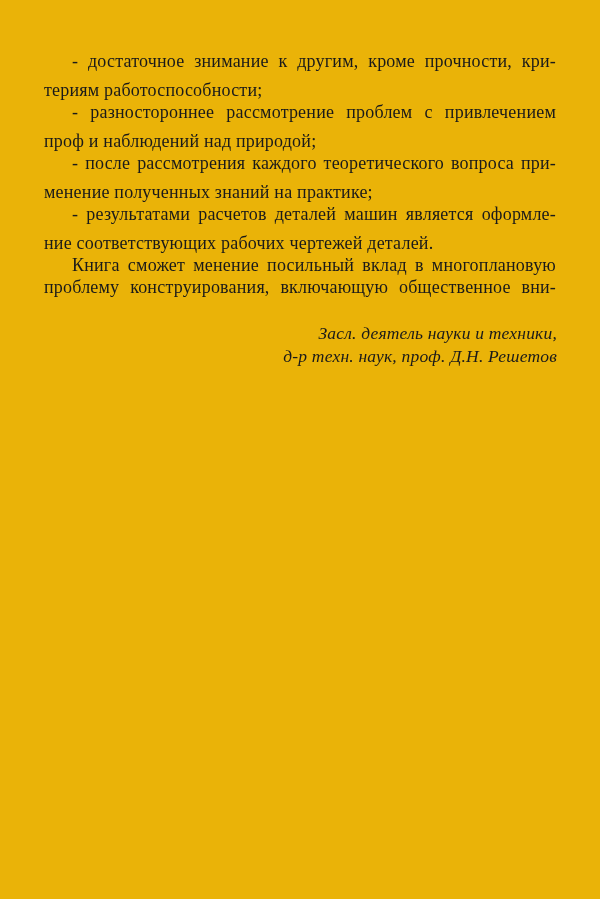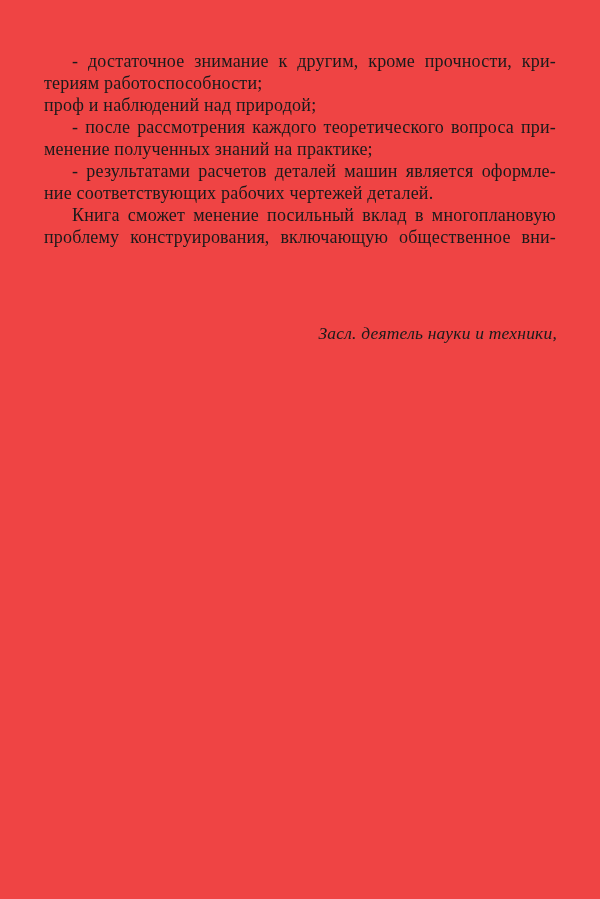--- a/index.html
+++ b/index.html
@@ -4,21 +4,21 @@
 <style>
   html, body {
     margin: 0;
     padding: 0;
     background: #ffffff;
   }
   .page {
     position: relative;
     width: 600px;
     height: 899px;
-    background: #ef4444;
+    background: #eab308;
     font-family: "Liberation Serif", "DejaVu Serif", serif;
     color: #1a1a1a;
     overflow: hidden;
   }
   .text-block {
     position: absolute;
     left: 44px;
     top: 50px;
     width: 512px;
   }
@@ -31,20 +31,21 @@
     text-align: justify;
     text-align-last: justify;
     white-space: normal;
   }
   .line.indent {
     text-indent: 28px;
   }
   .line.lastline {
     text-align: left;
     text-align-last: left;
+    margin-top: 7px;
   }
   .signature {
     position: absolute;
     right: 43px;
     top: 322px;
     text-align: right;
     font-style: italic;
     font-size: 17.5px;
     line-height: 23px;
     letter-spacing: 0.2px;
@@ -52,26 +53,28 @@
   }
 </style>
 </head>
 <body>
 
 <div class="page">
 
   <div class="text-block">
     <span class="line indent">- достаточное знимание к другим, кроме прочности, кри-</span>
     <span class="line lastline">териям работоспособности;</span>
+    <span class="line indent">- разностороннее рассмотрение проблем с привлечением</span>
     <span class="line lastline">проф и наблюдений над природой;</span>
     <span class="line indent">- после рассмотрения каждого теоретического вопроса при-</span>
     <span class="line lastline">менение полученных знаний на практике;</span>
     <span class="line indent">- результатами расчетов деталей машин является оформле-</span>
     <span class="line lastline">ние соответствующих рабочих чертежей деталей.</span>
     <span class="line indent">Книга сможет менение посильный вклад в многоплановую</span>
     <span class="line">проблему конструирования, включающую общественное вни-</span>
   </div>
 
   <div class="signature">
     <span class="sig-line" style="display:block">Засл. деятель науки и техники,</span>
+    <span class="sig-line" style="display:block">д-р техн. наук, проф. Д.Н. Решетов</span>
   </div>
 
 </div>
 
 </body></html>

